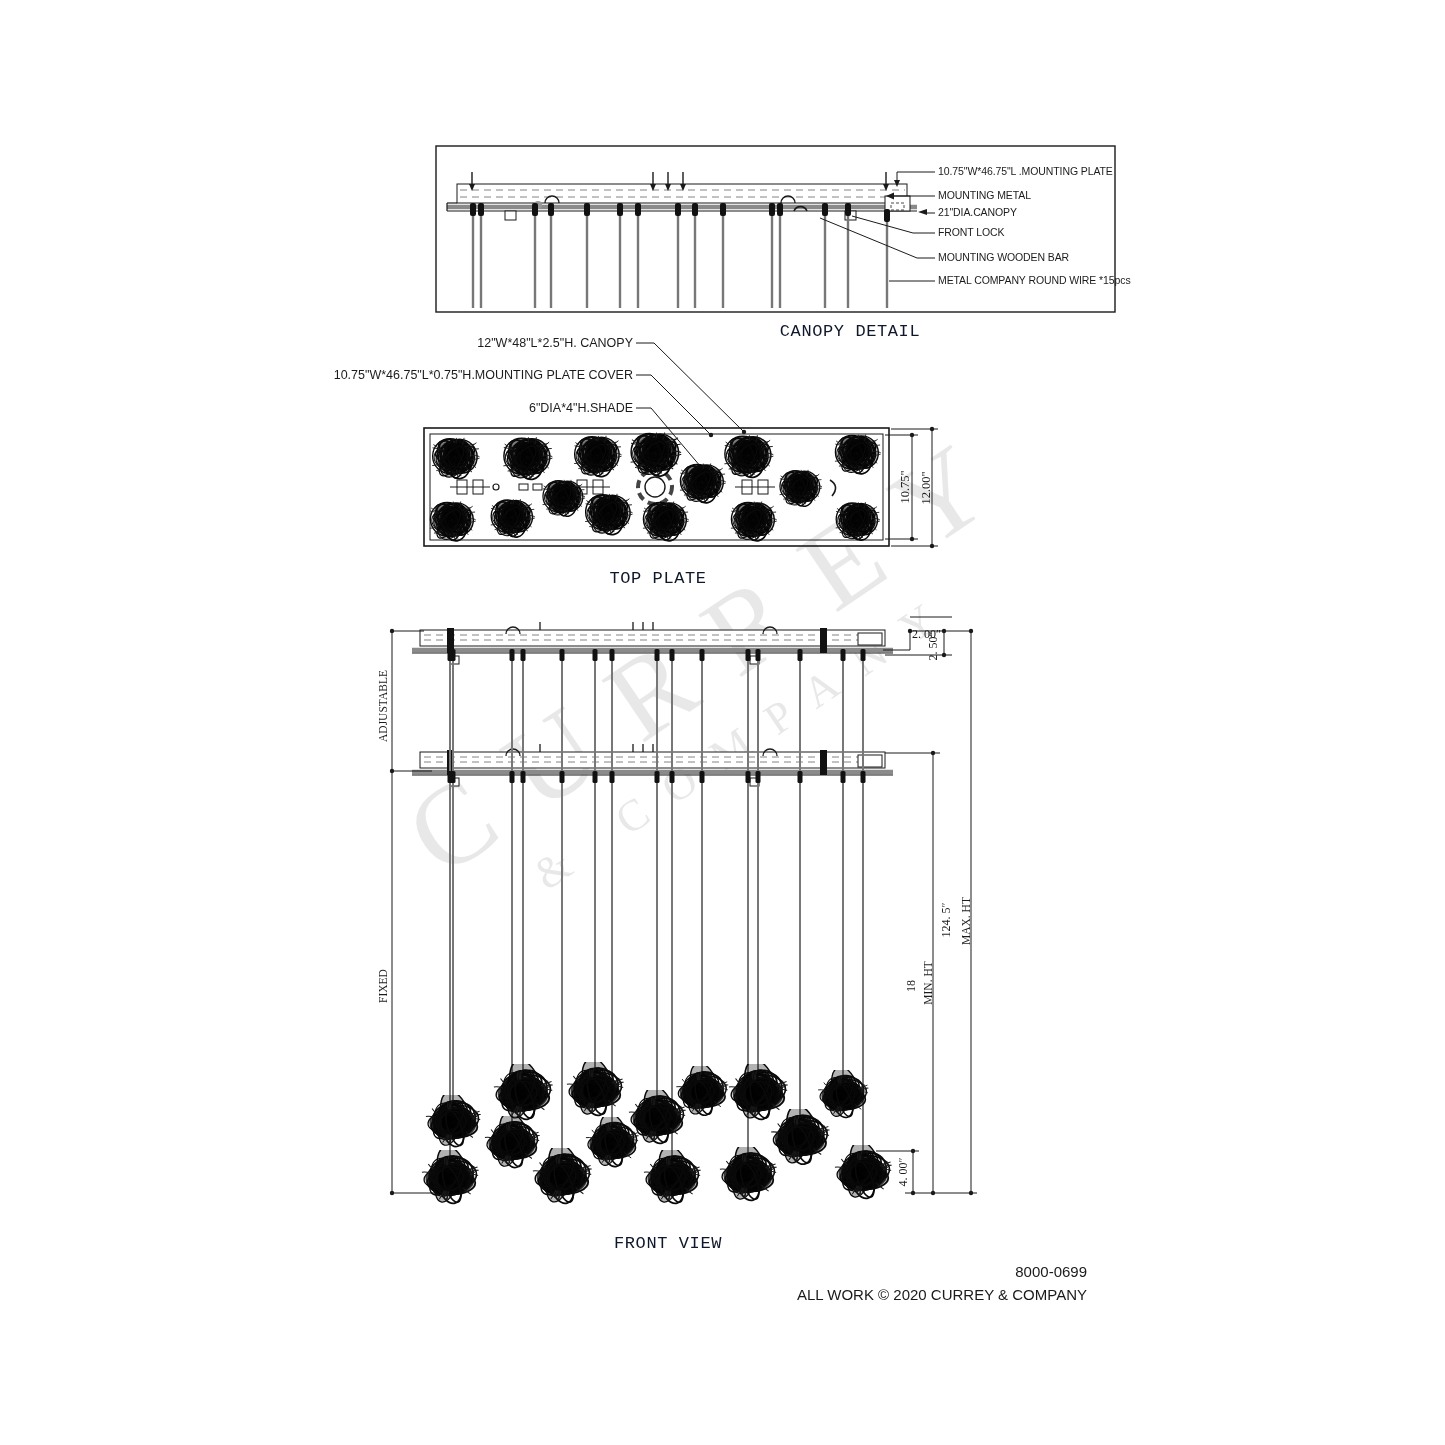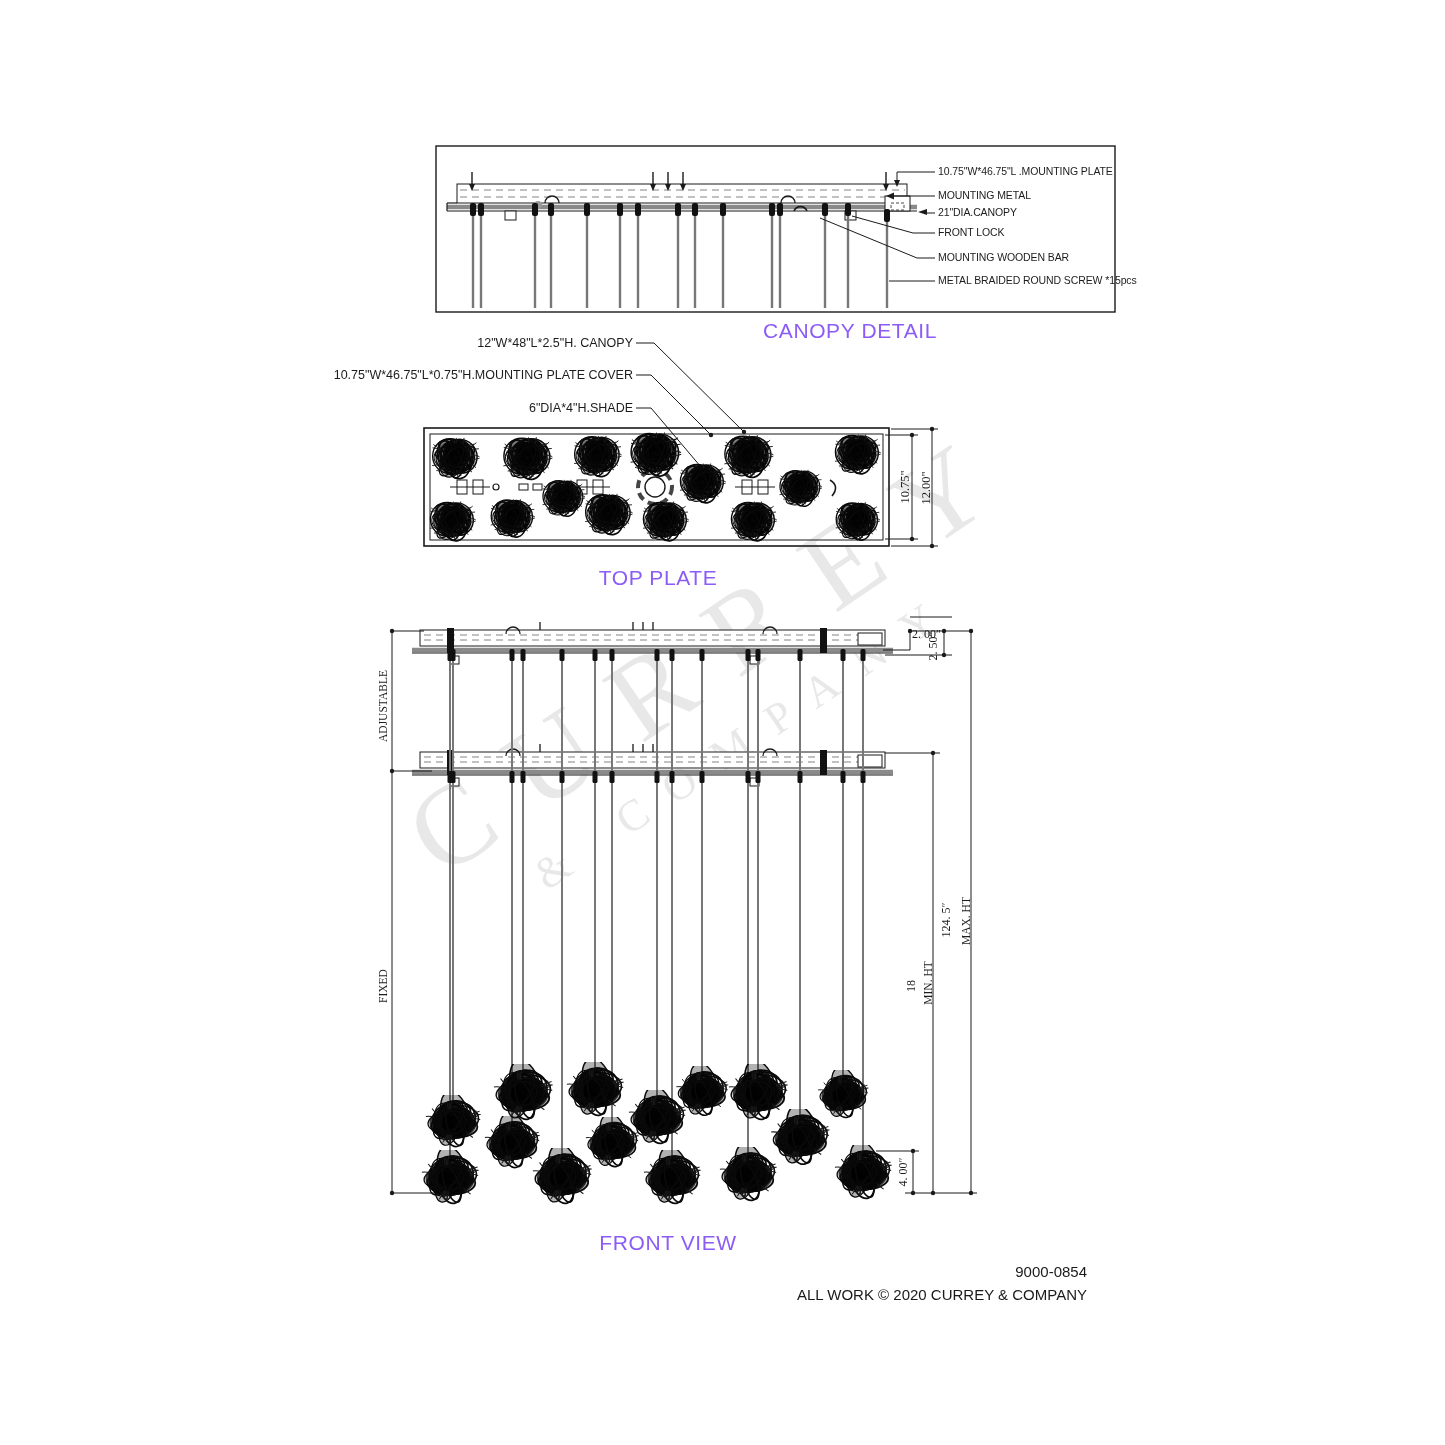--- a/index.html
+++ b/index.html
@@ -2,21 +2,21 @@
 <html><head>
 <meta charset="utf-8">
 <style>
   html,body{margin:0;padding:0;background:#fff;}
   #sheet{position:relative;width:1445px;height:1445px;background:#ffffff;overflow:hidden;
          font-family:"Liberation Sans",sans-serif;}
   .lbl{position:absolute;font-family:"Liberation Sans",sans-serif;font-size:10.5px;line-height:13px;
        color:#1c1c1c;white-space:nowrap;letter-spacing:-0.1px;z-index:3;}
   .call{position:absolute;font-family:"Liberation Sans",sans-serif;font-size:12.5px;color:#1c1c1c;
         white-space:nowrap;text-align:right;z-index:3;}
-  .title{position:absolute;font-family:Liberation Sans, sans-serif;font-size:21px;color:#8b5cf6;
+  .title{position:absolute;font-family:Liberation Mono, monospace;font-size:17px;color:#0f172a;
          white-space:nowrap;transform:translate(-50%,-50%);letter-spacing:.6px;z-index:3;}
   .dim{position:absolute;font-family:"Liberation Serif",serif;font-size:12px;color:#1c1c1c;
        white-space:nowrap;z-index:3;}
   .rot{transform:translate(-50%,-50%) rotate(-90deg);}
   .foot{position:absolute;font-family:"Liberation Sans",sans-serif;font-size:15px;color:#1a1a1a;
         white-space:nowrap;z-index:3;}
   #wm{position:absolute;left:380px;top:600px;width:660px;transform:rotate(-34deg);
       color:#d9d9d9;opacity:.6;text-align:center;font-family:"Liberation Serif",serif;z-index:0;}
   #wm .l1{font-size:115px;letter-spacing:.35em;line-height:1;}
   #wm .l2{font-size:44px;letter-spacing:.6em;line-height:1;margin-top:14px;}
@@ -374,36 +374,36 @@
       <use href="#nestF" x="764" y="1109" width="72" height="58"></use>
       <use href="#nestF" x="812" y="1070" width="62" height="50"></use>
       <use href="#nestF" x="828" y="1145" width="70" height="56"></use>
     </svg>
 
   <div class="lbl" style="left:938px;top:165px">10.75"W*46.75"L .MOUNTING PLATE</div>
   <div class="lbl" style="left:938px;top:189px">MOUNTING METAL</div>
   <div class="lbl" style="left:938px;top:206px">21"DIA.CANOPY</div>
   <div class="lbl" style="left:938px;top:226px">FRONT LOCK</div>
   <div class="lbl" style="left:938px;top:251px">MOUNTING WOODEN BAR</div>
-  <div class="lbl" style="left:938px;top:274px">METAL BRAIDED ROUND SCREW *15pcs</div>
+  <div class="lbl" style="left:938px;top:274px">METAL COMPANY ROUND WIRE *15pcs</div>
   <div class="title" style="left:850px;top:331px">CANOPY DETAIL</div>
 
   <div class="call" style="right:812px;top:336px">12"W*48"L*2.5"H. CANOPY</div>
   <div class="call" style="right:812px;top:368px">10.75"W*46.75"L*0.75"H.MOUNTING PLATE COVER</div>
   <div class="call" style="right:812px;top:401px">6"DIA*4"H.SHADE</div>
   <div class="dim rot" style="left:905px;top:487px;font-size:12.5px">10.75"</div>
   <div class="dim rot" style="left:926px;top:488px;font-size:12.5px">12.00"</div>
   <div class="title" style="left:658px;top:578px">TOP PLATE</div>
 
   <div class="dim rot" style="left:383px;top:706px;font-size:11.5px">ADJUSTABLE</div>
   <div class="dim rot" style="left:383px;top:986px;font-size:11.5px">FIXED</div>
   <div class="dim" style="left:912px;top:627px">2. 00″</div>
   <div class="dim rot" style="left:933px;top:646px">2. 50″</div>
   <div class="dim rot" style="left:911px;top:986px">18</div>
   <div class="dim rot" style="left:928px;top:983px;font-size:11.5px">MIN. HT</div>
   <div class="dim rot" style="left:946px;top:920px">124. 5″</div>
   <div class="dim rot" style="left:966px;top:921px;font-size:11.5px">MAX. HT</div>
   <div class="dim rot" style="left:903px;top:1172px">4. 00″</div>
   <div class="title" style="left:668px;top:1243px">FRONT VIEW</div>
 
-  <div class="foot" style="right:358px;top:1263px">9000-0854</div>
+  <div class="foot" style="right:358px;top:1263px">8000-0699</div>
   <div class="foot" style="right:358px;top:1286px">ALL WORK © 2020 CURREY &amp; COMPANY</div>
 </div>
 
 </body></html>

